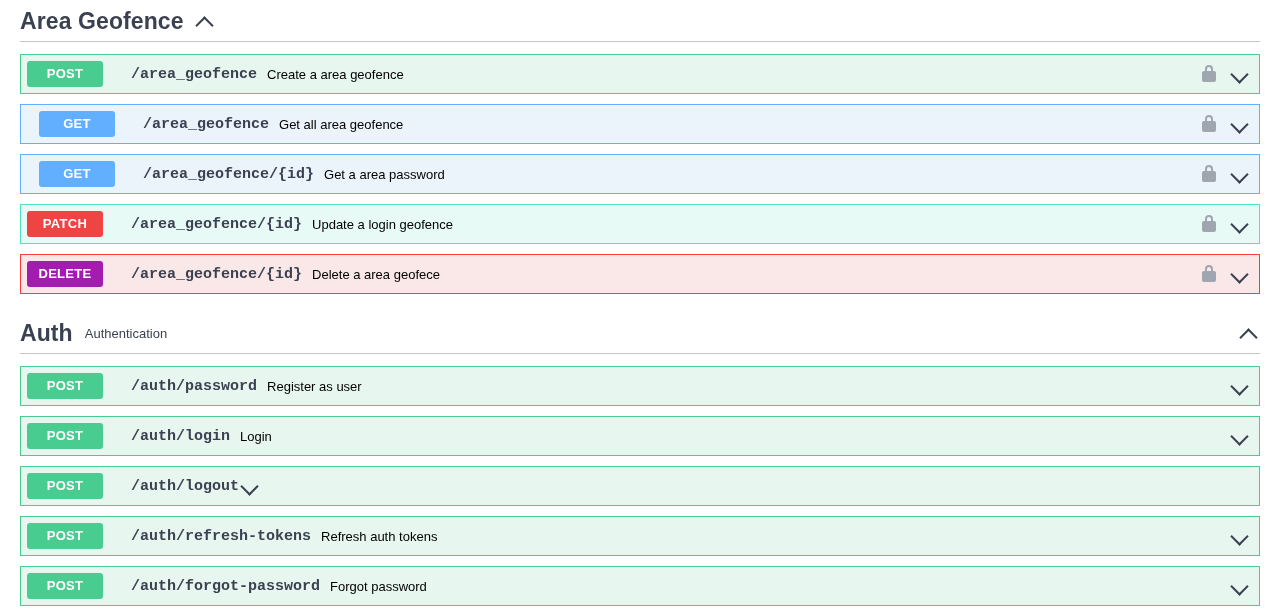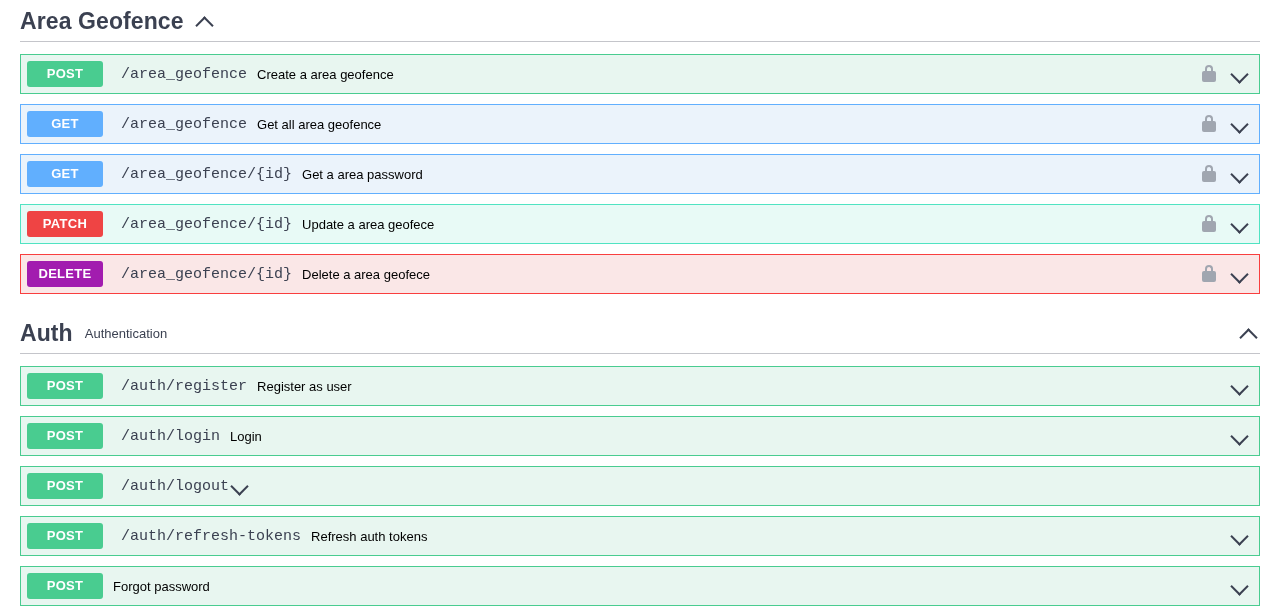--- a/index.html
+++ b/index.html
@@ -85,23 +85,23 @@
     color: #fff;
     font-family: "Liberation Sans", sans-serif;
     font-size: 13px;
     font-weight: 700;
     letter-spacing: 0.3px;
     margin-left: 6px;
   }
   .op .path {
     font-family: "Liberation Mono", monospace;
     font-size: 15px;
-    font-weight: 400;
+    font-weight: 700;
     color: #3b4151;
-    margin-left: 18px;
+    margin-left: 28px;
     white-space: nowrap;
   }
   .op .summary {
     font-family: "Liberation Sans", sans-serif;
     font-size: 13px;
     color: #000000;
     margin-left: 10px;
     flex: 1;
     white-space: nowrap;
     overflow: hidden;
@@ -153,21 +153,21 @@
   }
 
   
   .m-post   { background: #49cc90; }
   .m-get    { background: #61affe; }
   .m-patch  { background: #ef4444; }
   .m-delete { background: #a21caf; }
 
   
   .r-post   { background: #e8f6f0; border: 1px solid #49cc90; }
-  .r-get    { background: #ebf3fb; border: 1px solid #61affe; }
+  .r-get    { background: #ebf3fb; border: 1px solid #61affe; padding-left: 12px; }
   .r-patch  { background: #e8faf6; border: 1px solid #50e3c2; }
   .r-delete { background: #fae7e7; border: 1px solid #f93e3e; }
 
   .section-gap { height: 18px; }
 </style>
 </head>
 <body>
 
 <div class="swagger-root">
 
@@ -203,21 +203,21 @@
           <span class="summary">Get a area password</span>
           <span class="lock">
             <span class="shackle"></span>
             <span class="body"></span>
           </span>
           <span class="op-chev"></span>
         </div>
         <div class="op r-patch">
           <span class="method m-patch">PATCH</span>
           <span class="path">/area_geofence/{id}</span>
-          <span class="summary">Update a area geofece</span>
+          <span class="summary">Update a login geofence</span>
           <span class="lock">
             <span class="shackle"></span>
             <span class="body"></span>
           </span>
           <span class="op-chev"></span>
         </div>
         <div class="op r-delete">
           <span class="method m-delete">DELETE</span>
           <span class="path">/area_geofence/{id}</span>
           <span class="summary">Delete a area geofece</span>
@@ -232,21 +232,21 @@
     <div class="section-gap"></div>
     <div class="tag-section">
       <div class="tag-header">
         <span class="tag-title">Auth</span>
         <span class="tag-desc">Authentication</span>
         <span class="chev-up"></span>
       </div>
       <div class="op-list">
         <div class="op r-post">
           <span class="method m-post">POST</span>
-          <span class="path">/auth/register</span>
+          <span class="path">/auth/password</span>
           <span class="summary">Register as user</span>
           <span class="op-chev"></span>
         </div>
         <div class="op r-post">
           <span class="method m-post">POST</span>
           <span class="path">/auth/login</span>
           <span class="summary">Login</span>
           <span class="op-chev"></span>
         </div>
         <div class="op r-post">
@@ -255,18 +255,19 @@
           <span class="op-chev"></span>
         </div>
         <div class="op r-post">
           <span class="method m-post">POST</span>
           <span class="path">/auth/refresh-tokens</span>
           <span class="summary">Refresh auth tokens</span>
           <span class="op-chev"></span>
         </div>
         <div class="op r-post">
           <span class="method m-post">POST</span>
+          <span class="path">/auth/forgot-password</span>
           <span class="summary">Forgot password</span>
           <span class="op-chev"></span>
         </div>
       </div>
     </div>
   </div>
 
 </body></html>

